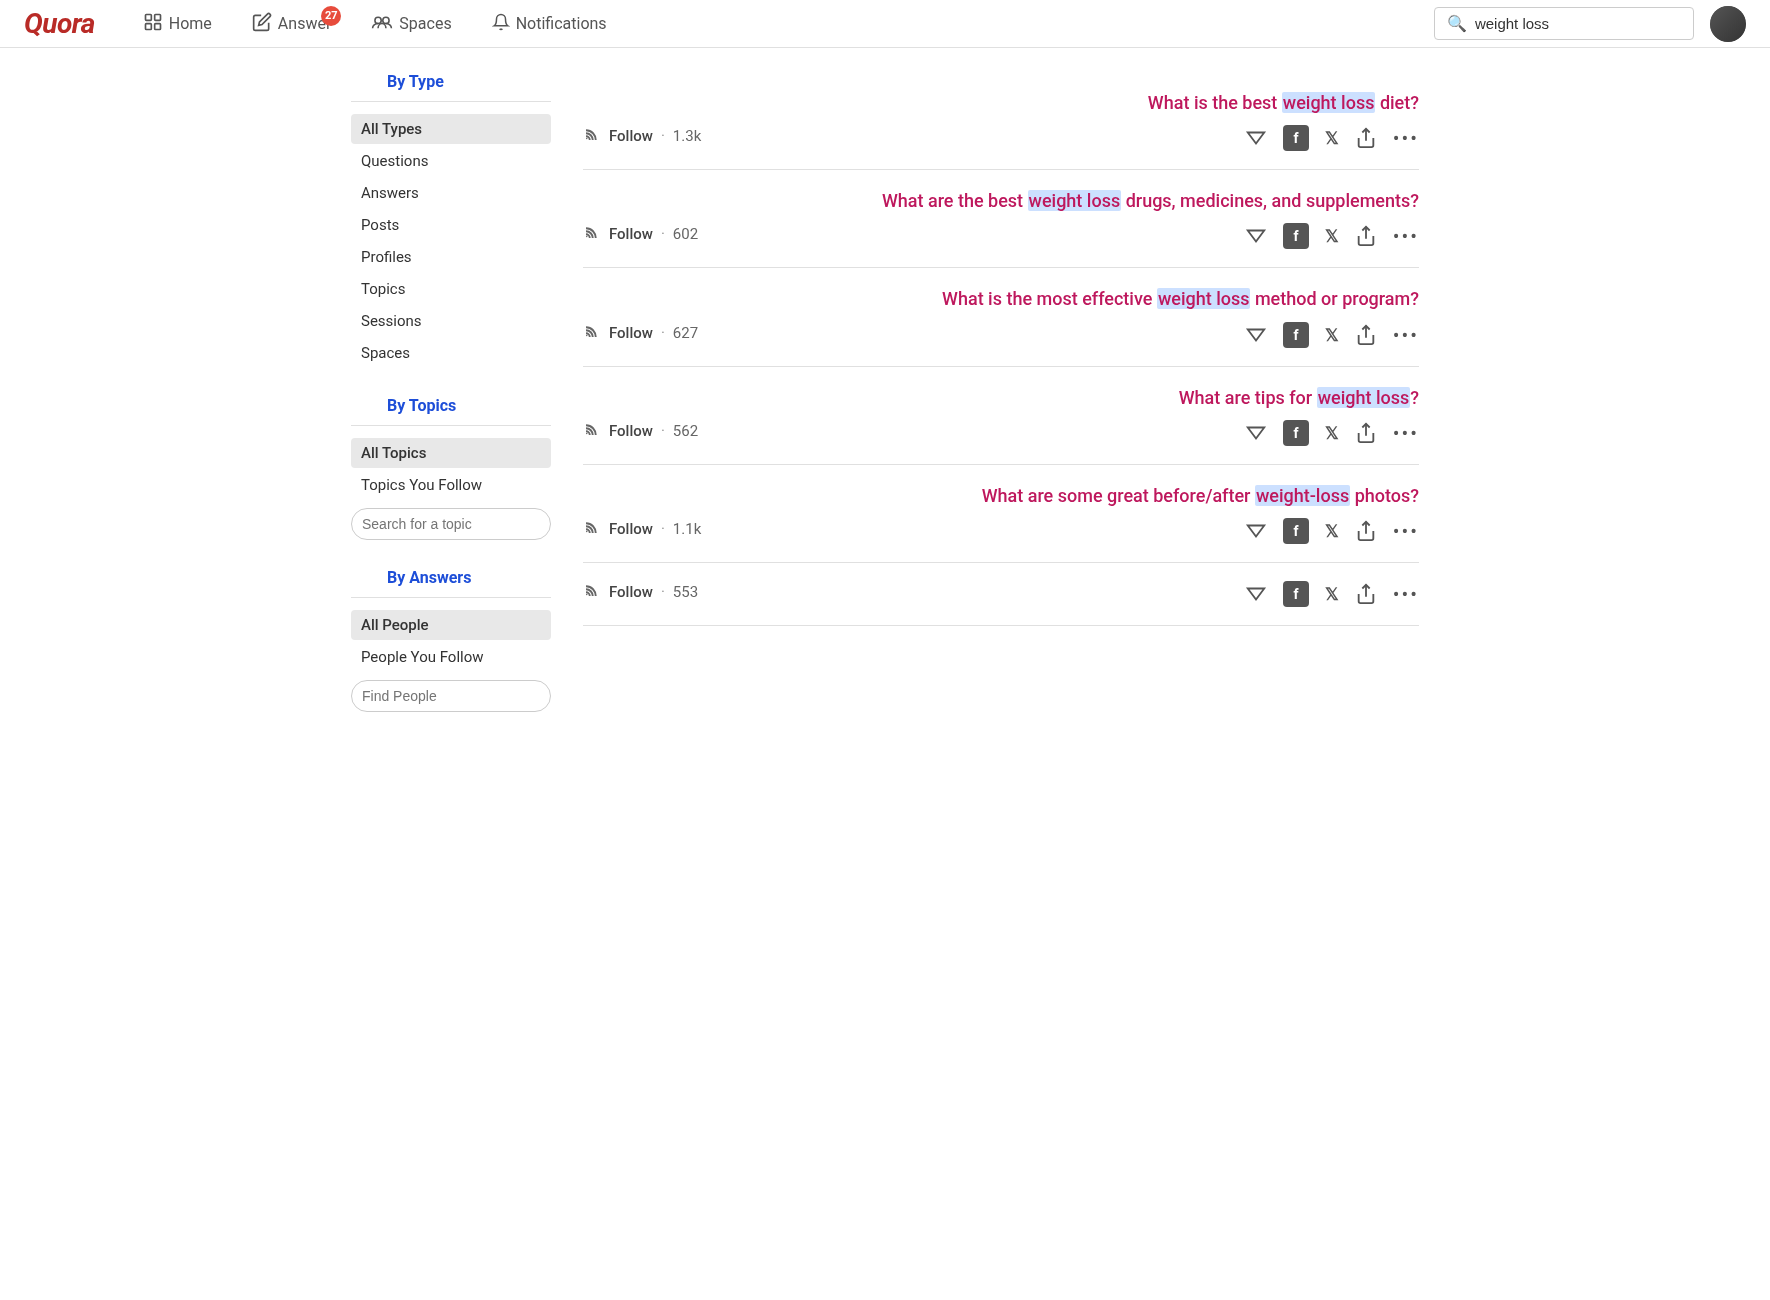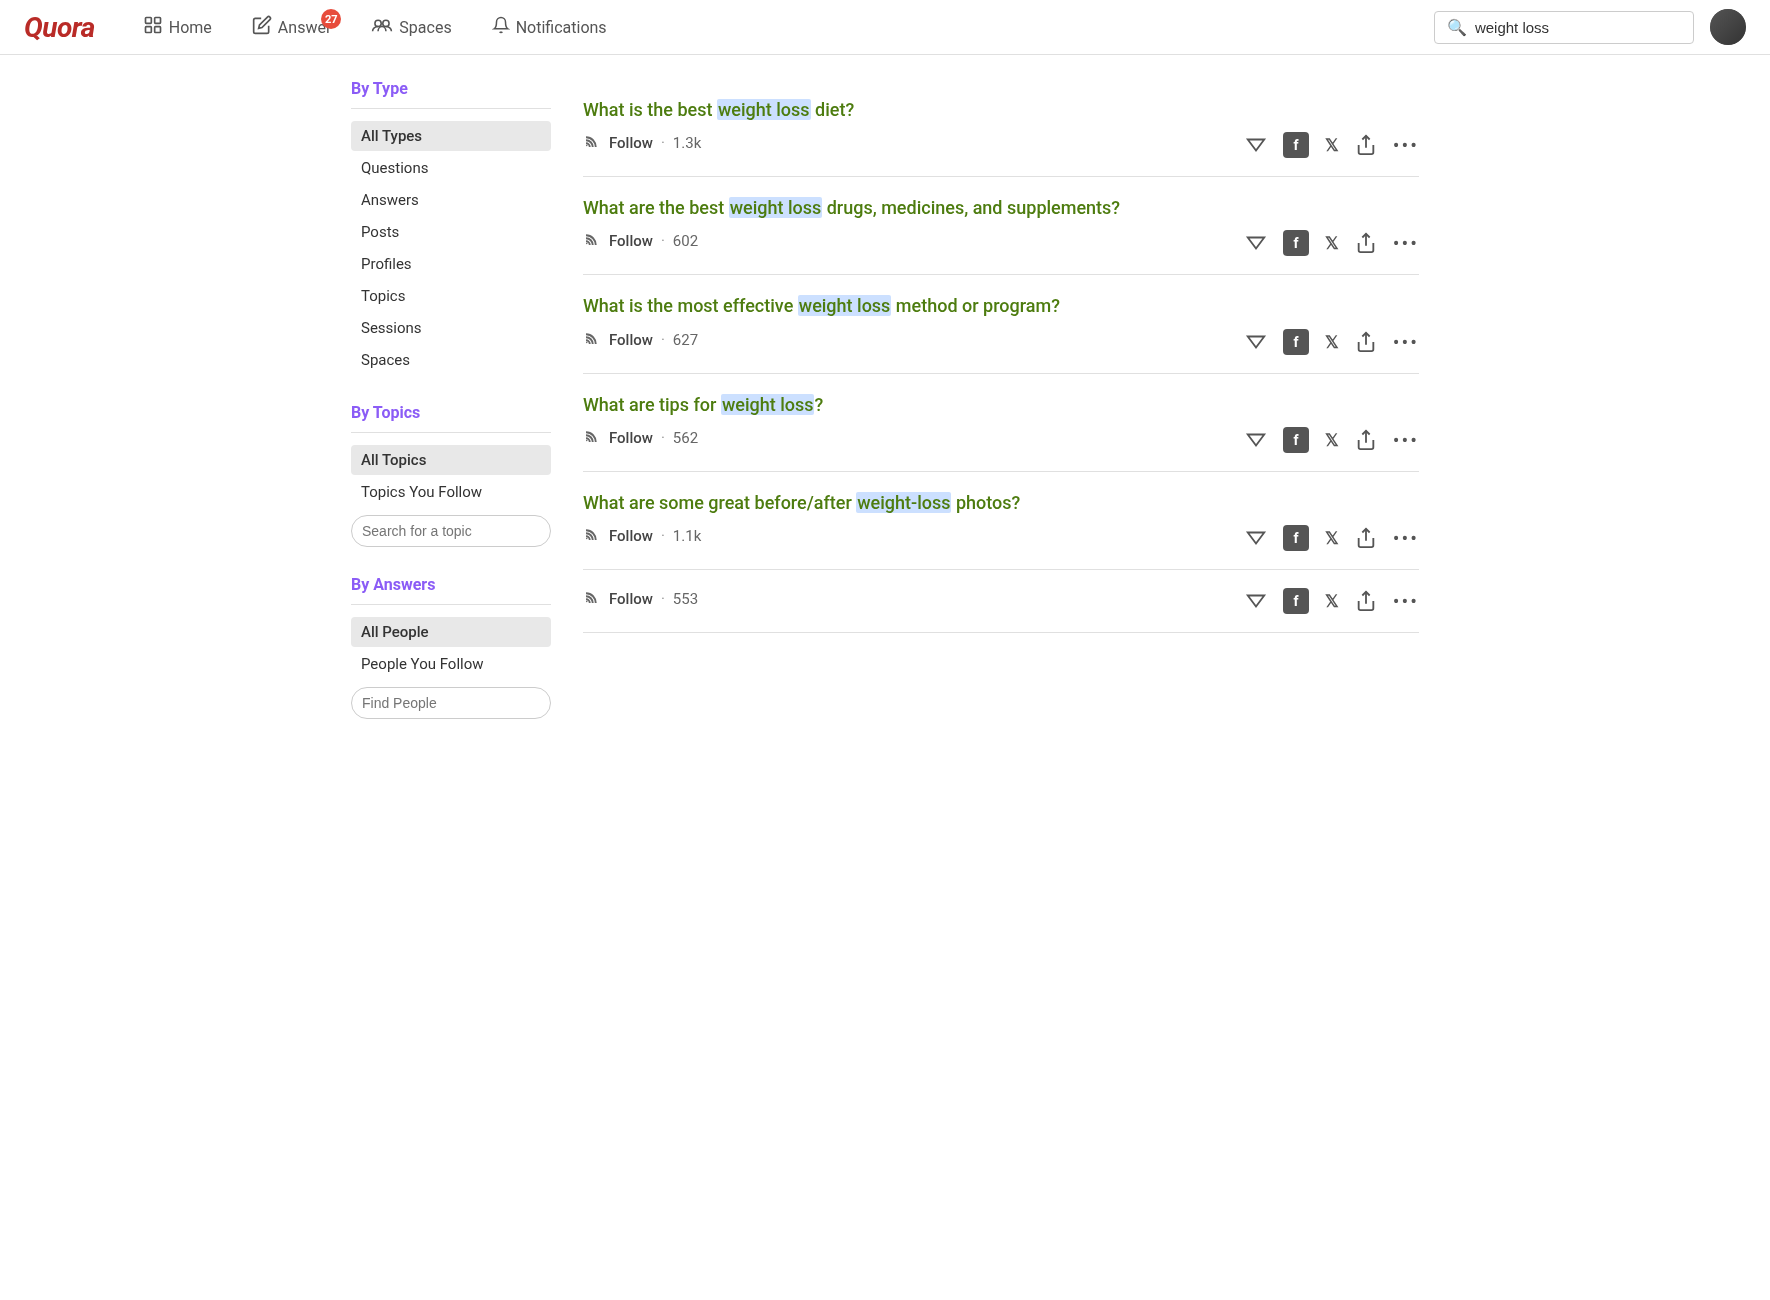--- a/index.html
+++ b/index.html
@@ -3,21 +3,21 @@
   <meta charset="utf-8">
   <style>
     * { box-sizing: border-box; margin: 0; padding: 0; }
     body { font-family: -apple-system, BlinkMacSystemFont, 'Segoe UI', Roboto, sans-serif; background: #fff; color: #333; }
 
     
     .header {
       display: flex;
       align-items: center;
       padding: 0 24px;
-      height: 55px;
+      height: 48px;
       border-bottom: 1px solid #e0e0e0;
       background: #fff;
       position: sticky;
       top: 0;
       z-index: 100;
     }
     .logo {
       font-size: 28px;
       font-weight: bold;
       color: #b92b27;
@@ -104,22 +104,23 @@
     }
 
     
     .sidebar {
       flex: 0 0 200px;
       font-size: 15px;
     }
     .sidebar-section-title {
       font-size: 16px;
       font-weight: bold;
-      color: #8b5cf6;
+      color: #1d4ed8;
       margin-bottom: 10px;
+      margin-left: 36px;
     }
     .sidebar-divider {
       border: none;
       border-top: 1px solid #e0e0e0;
       margin: 10px 0 12px 0;
     }
     .sidebar-item {
       padding: 6px 10px;
       border-radius: 4px;
       cursor: pointer;
@@ -160,25 +161,26 @@
       color: #222;
     }
 
     
     .result-item {
       padding: 18px 0;
       border-bottom: 1px solid #e0e0e0;
     }
     .result-title {
       font-size: 18px;
-      color: #4d7c0f;
+      color: #be185d;
       font-weight: 500;
       margin-bottom: 10px;
       cursor: pointer;
       line-height: 1.4;
+      text-align: right;
     }
     .result-title .highlight {
       background: #cce0ff;
       border-radius: 2px;
       padding: 0 1px;
     }
     .result-actions {
       display: flex;
       align-items: flex-start;
       justify-content: space-between;

